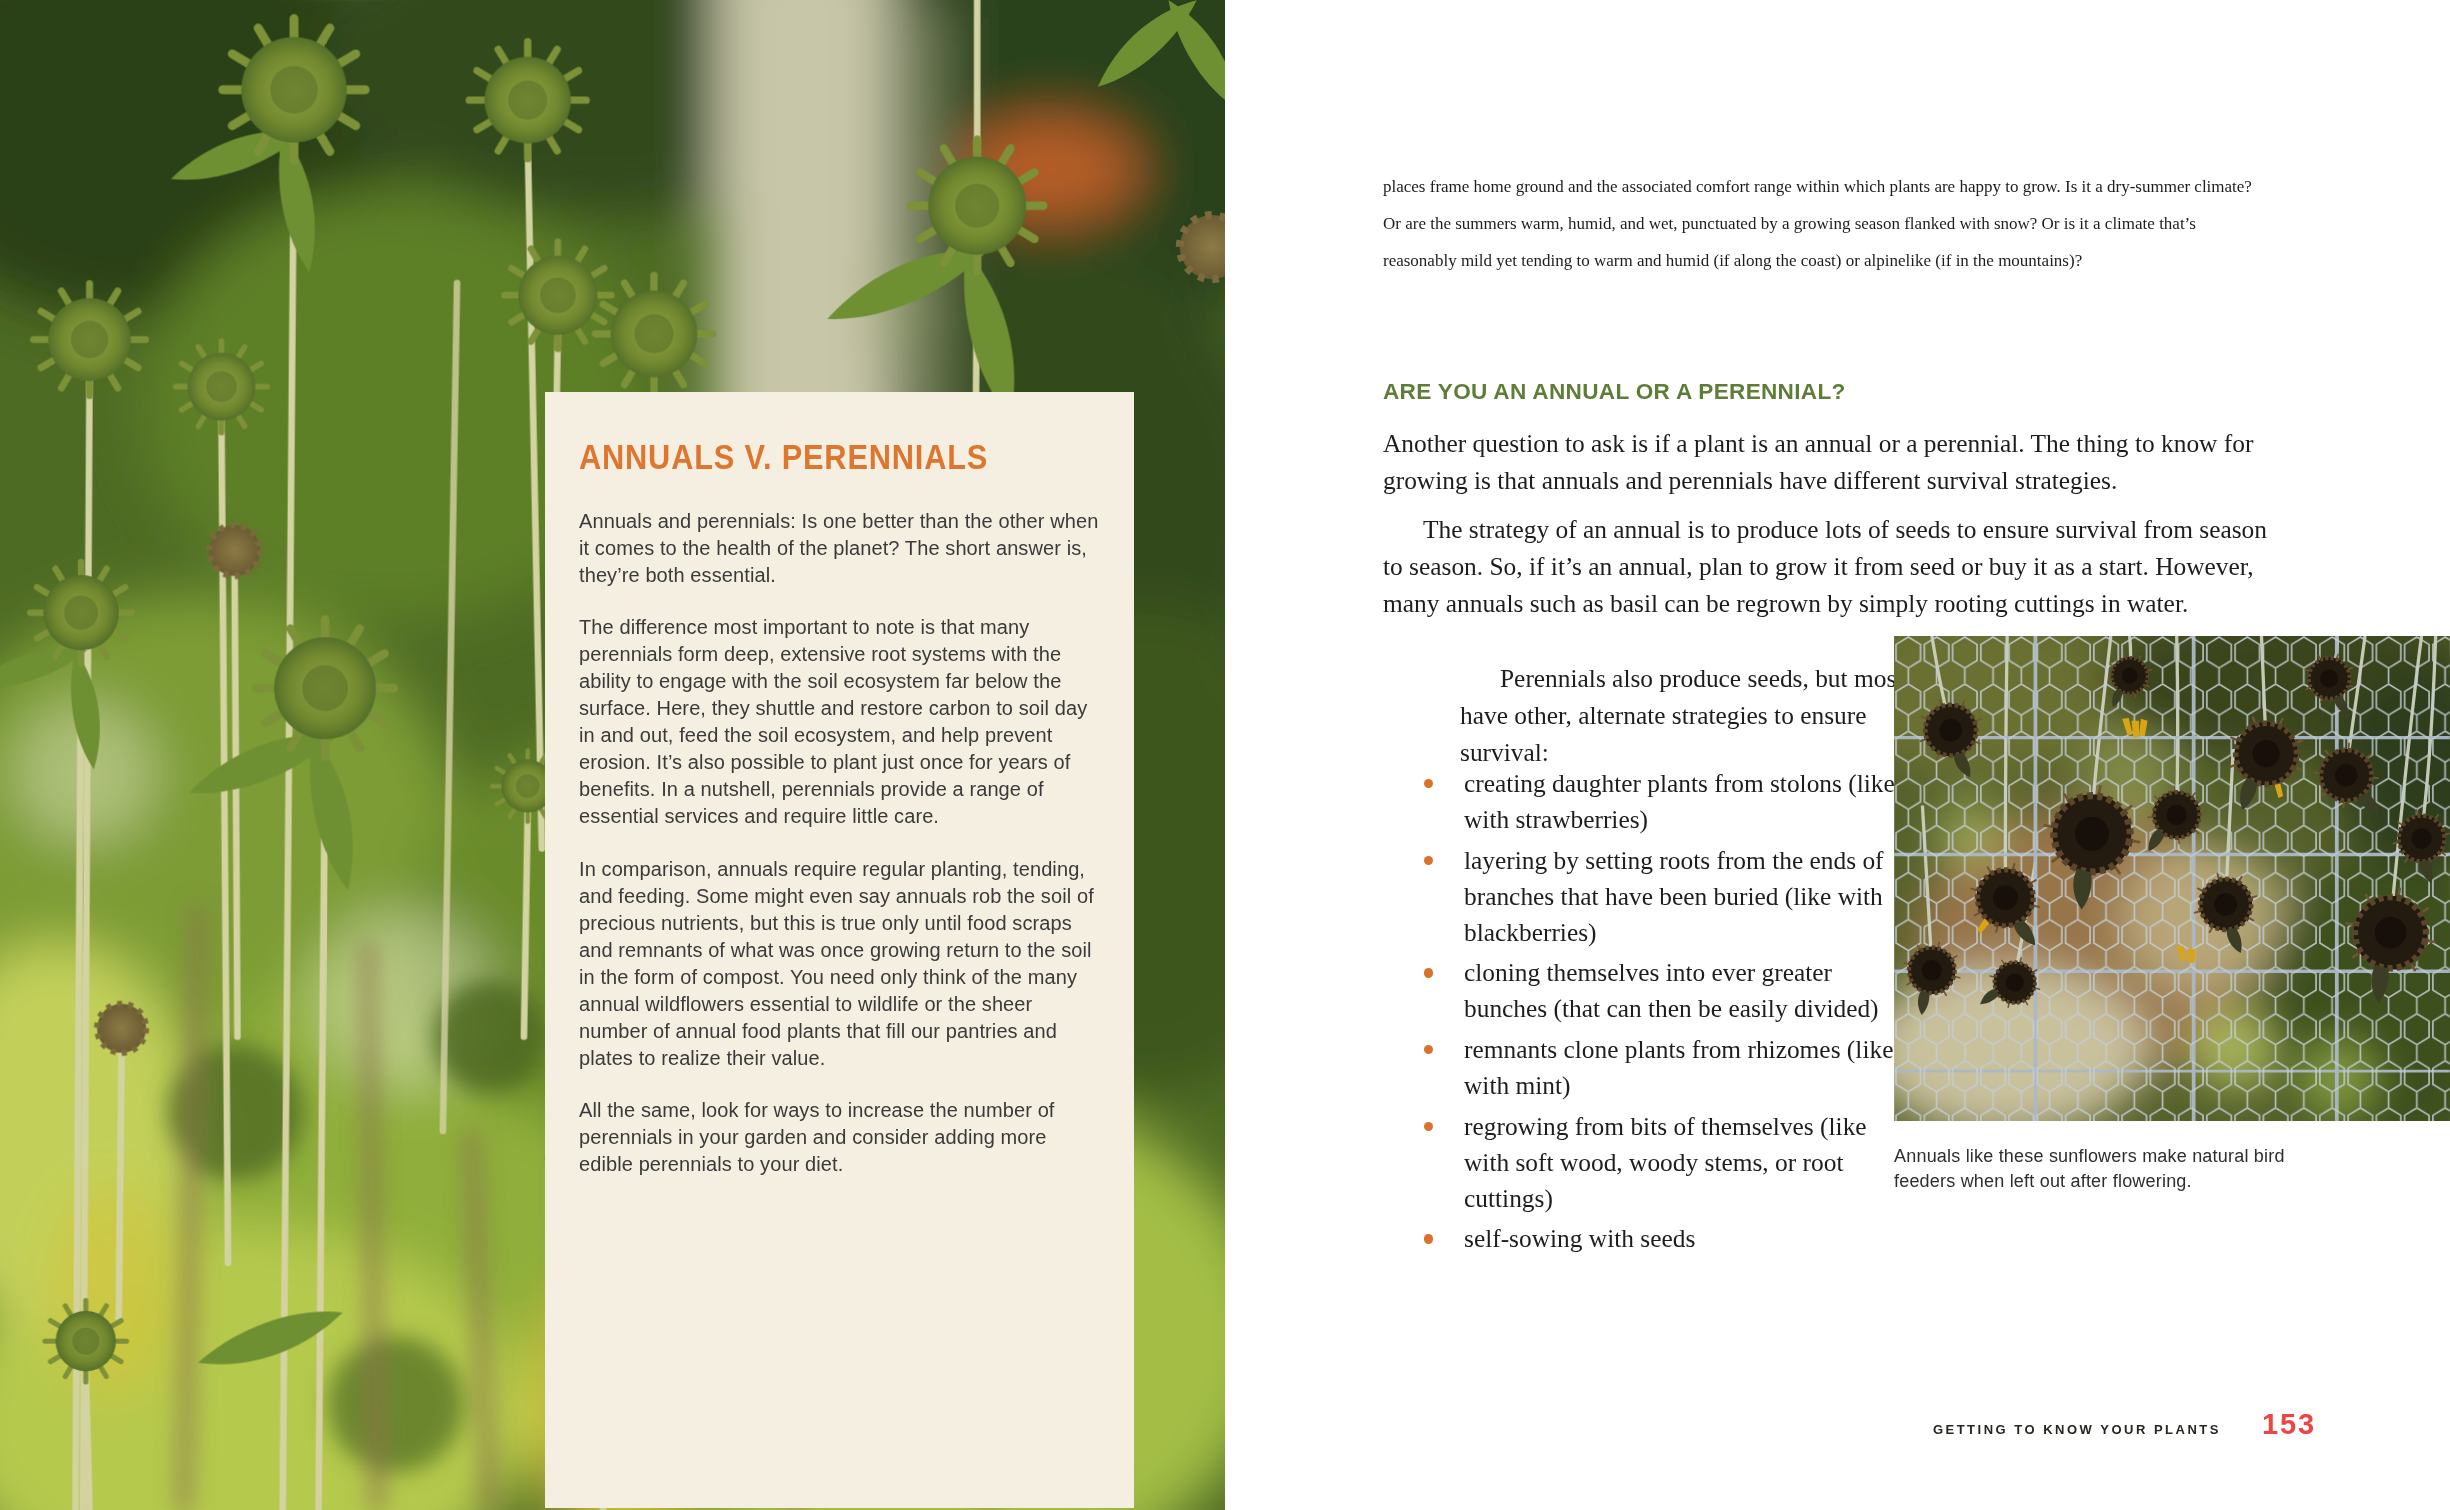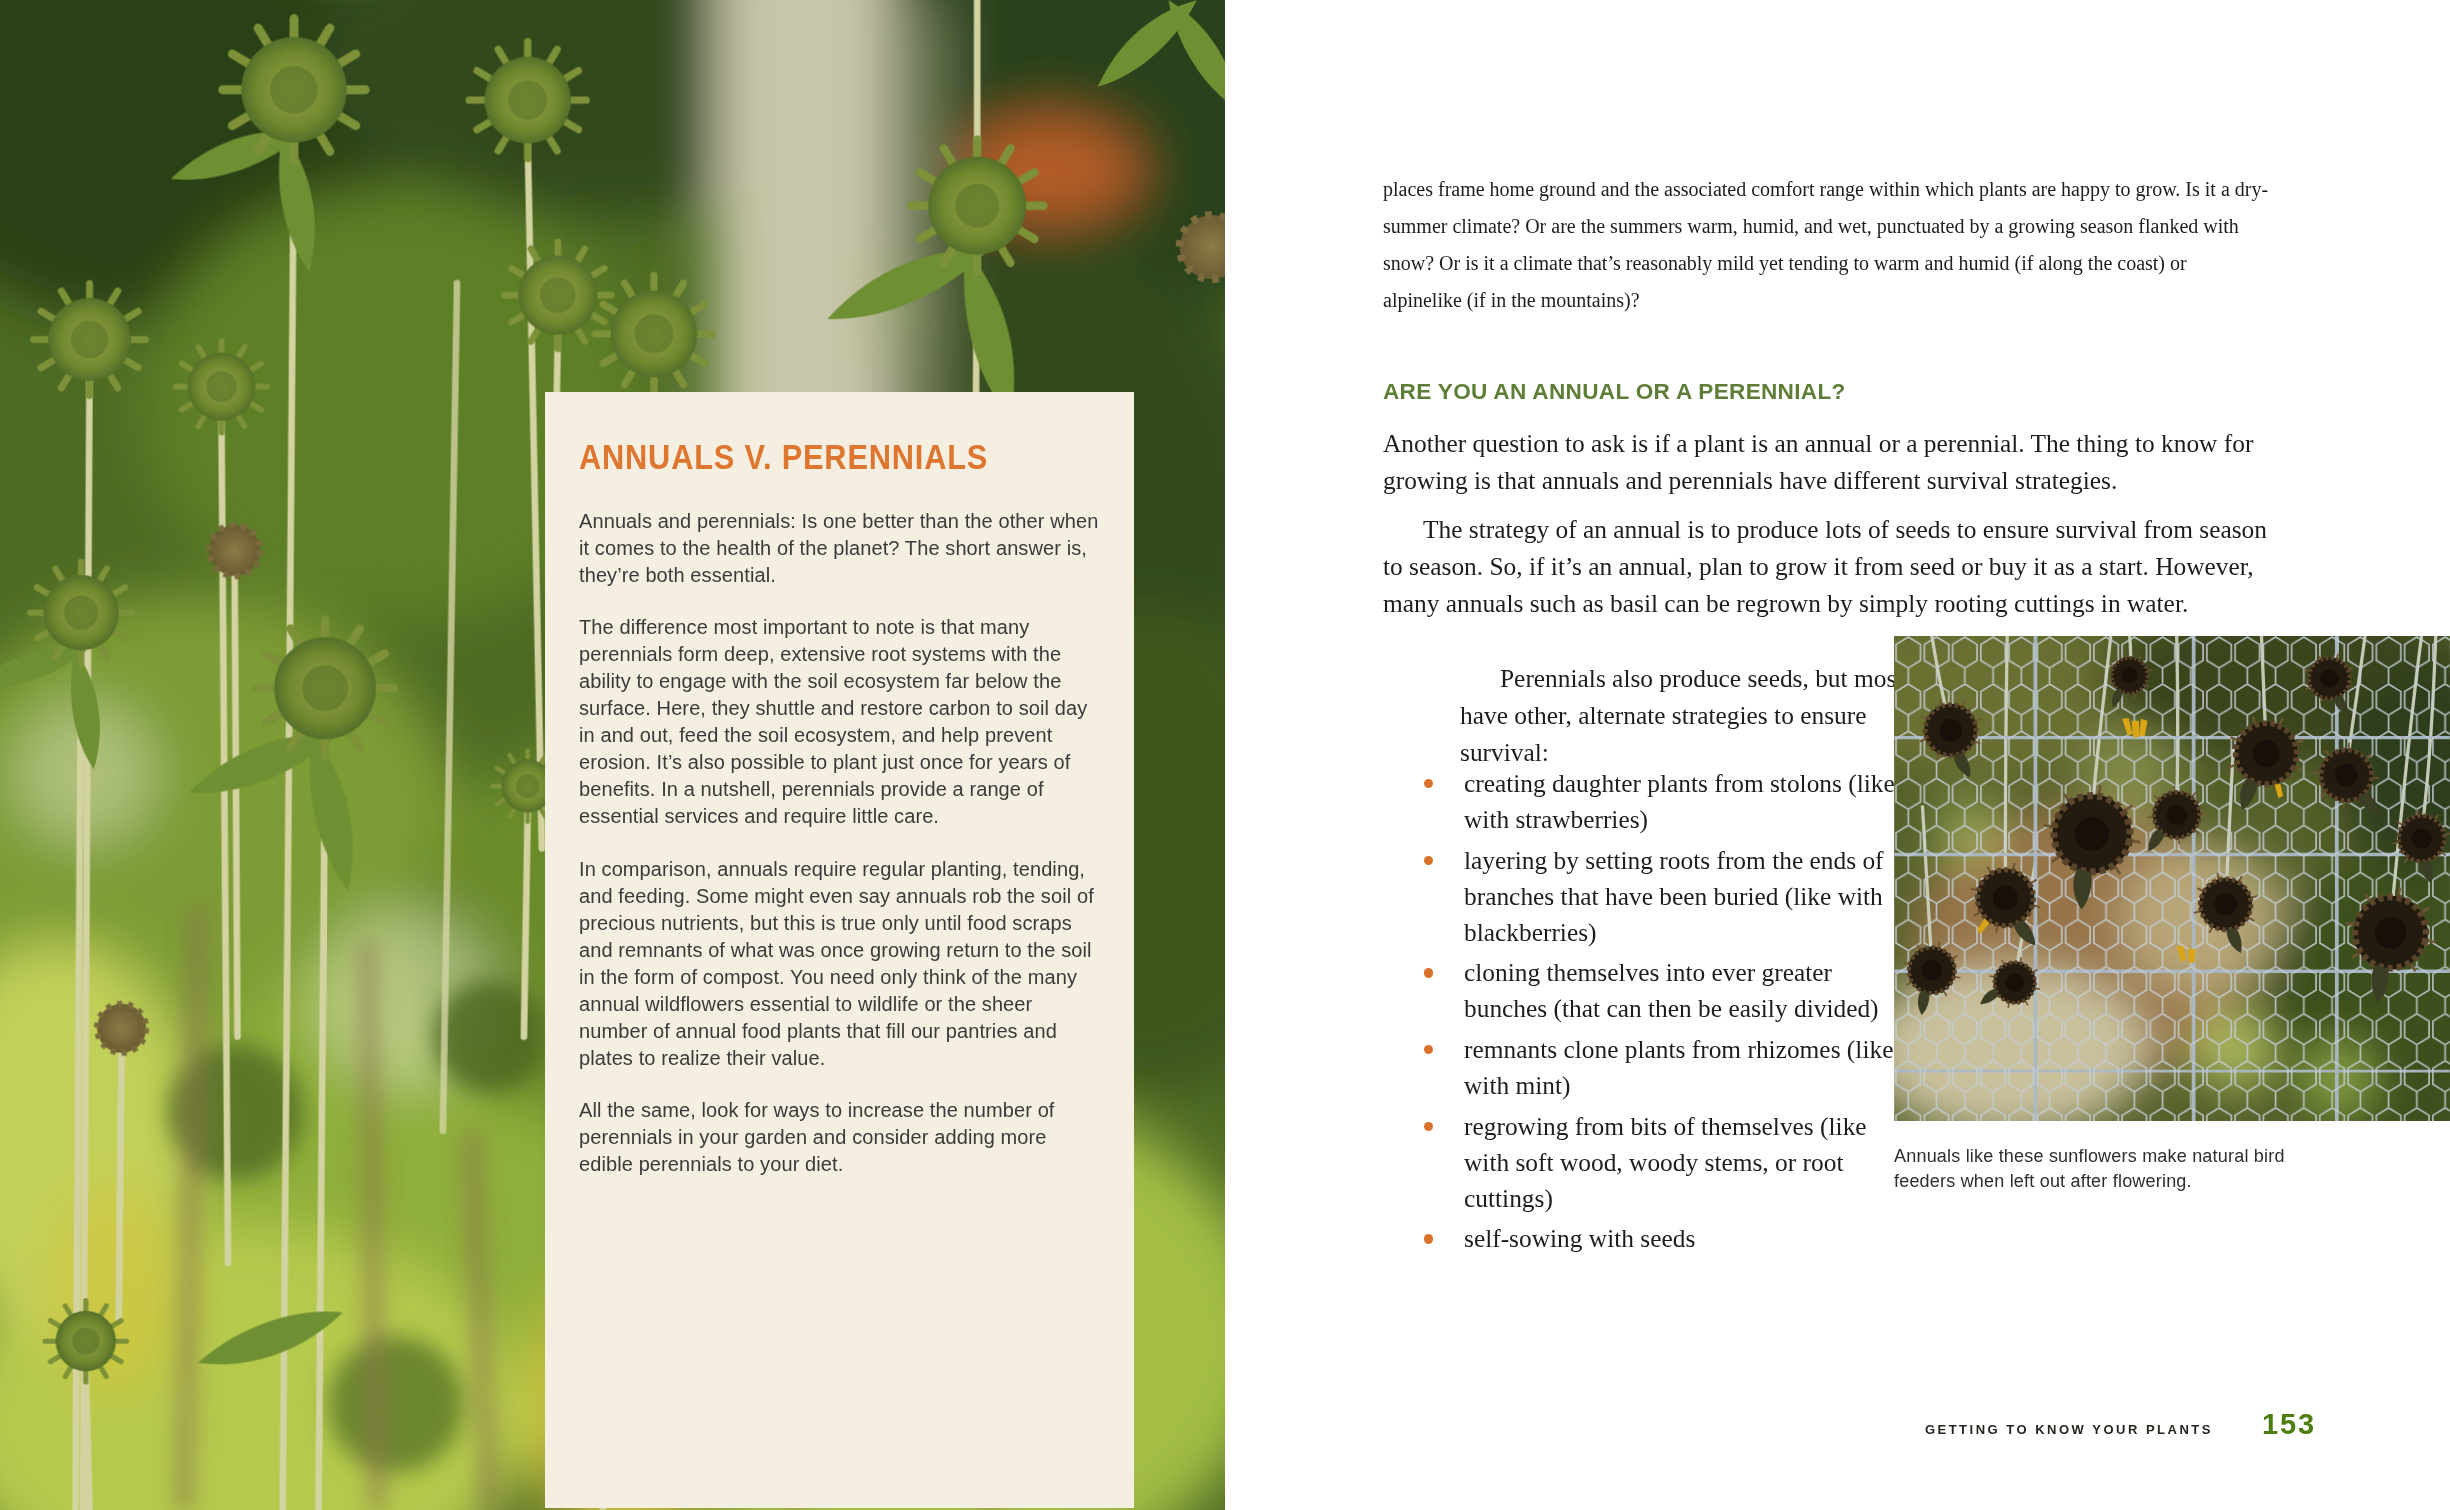--- a/index.html
+++ b/index.html
@@ -10,42 +10,42 @@
   
   #panel{position:absolute;left:545px;top:392px;width:589px;height:1116px;
          background:#F4EFE1;box-sizing:border-box;padding:47px 34px 0 34px;}
   #panel-title{color:#DF7630;font-weight:bold;font-size:35px;line-height:1;
                letter-spacing:0.9px;transform:scaleX(.88);transform-origin:left center;
                white-space:nowrap;margin:0 0 34px 0;}
   .panel-para{color:#3A3A3A;font-size:20px;line-height:27px;margin:0 0 25.4px 0;
               letter-spacing:0.1px;}
   
   .serif{font-family:"Liberation Serif",serif;color:#1D1D1B;}
-  #intro{position:absolute;left:1383px;top:151px;width:886px;font-size:20px;line-height:37px;}
+  #intro{position:absolute;left:1383px;top:151px;width:886px;font-size:17px;line-height:37px;}
   #section-heading{position:absolute;left:1383px;top:379px;width:886px;
                    color:#5E7D36;font-weight:bold;font-size:22.6px;letter-spacing:0.3px;}
   #para1{position:absolute;left:1383px;top:413px;width:886px;font-size:25.4px;line-height:37px;margin-top:12px;}
   #para2{position:absolute;left:1383px;top:486px;width:886px;font-size:25.4px;line-height:37px;
          text-indent:40px;}
   #para3{position:absolute;left:1460px;top:635px;width:482px;font-size:25.4px;line-height:37px;
          text-indent:40px;}
   #bullet-list{position:absolute;left:1383px;top:765px;width:528px;margin:0;padding:0;
                list-style:none;font-size:25.4px;line-height:36px;}
   #bullet-list li{position:relative;padding-left:81px;margin-bottom:4.7px;}
   #bullet-list li::before{content:"";position:absolute;left:41px;top:14px;width:9.4px;height:9.4px;
                border-radius:50%;background:#DB722C;}
   
   #right-photo{position:absolute;left:1894px;top:636px;width:556px;height:485px;overflow:hidden;}
   #caption{position:absolute;left:1894px;top:1136px;width:405px;
            font-size:18px;line-height:24.5px;color:#2E2E2E;letter-spacing:0.2px;margin-top:8px;}
   
   #footer{position:absolute;left:1383px;top:1408px;width:933px;display:flex;
           justify-content:flex-end;align-items:baseline;gap:41px;}
   #running-head{color:#23281F;font-weight:bold;font-size:13px;letter-spacing:2.5px;}
-  #page-number{color:#4d7c0f;font-weight:bold;font-size:29px;letter-spacing:1.9px;margin-left:8px;}
+  #page-number{color:#ef4444;font-weight:bold;font-size:29px;letter-spacing:1.9px;}
 </style>
 </head>
 <body>
 
 <div id="canvas">
 
   <div id="left-photo">
     <svg width="1225" height="1511" viewBox="0 0 1300 1603">
       <defs>
         <filter id="b28" x="-60%" y="-60%" width="220%" height="220%">

